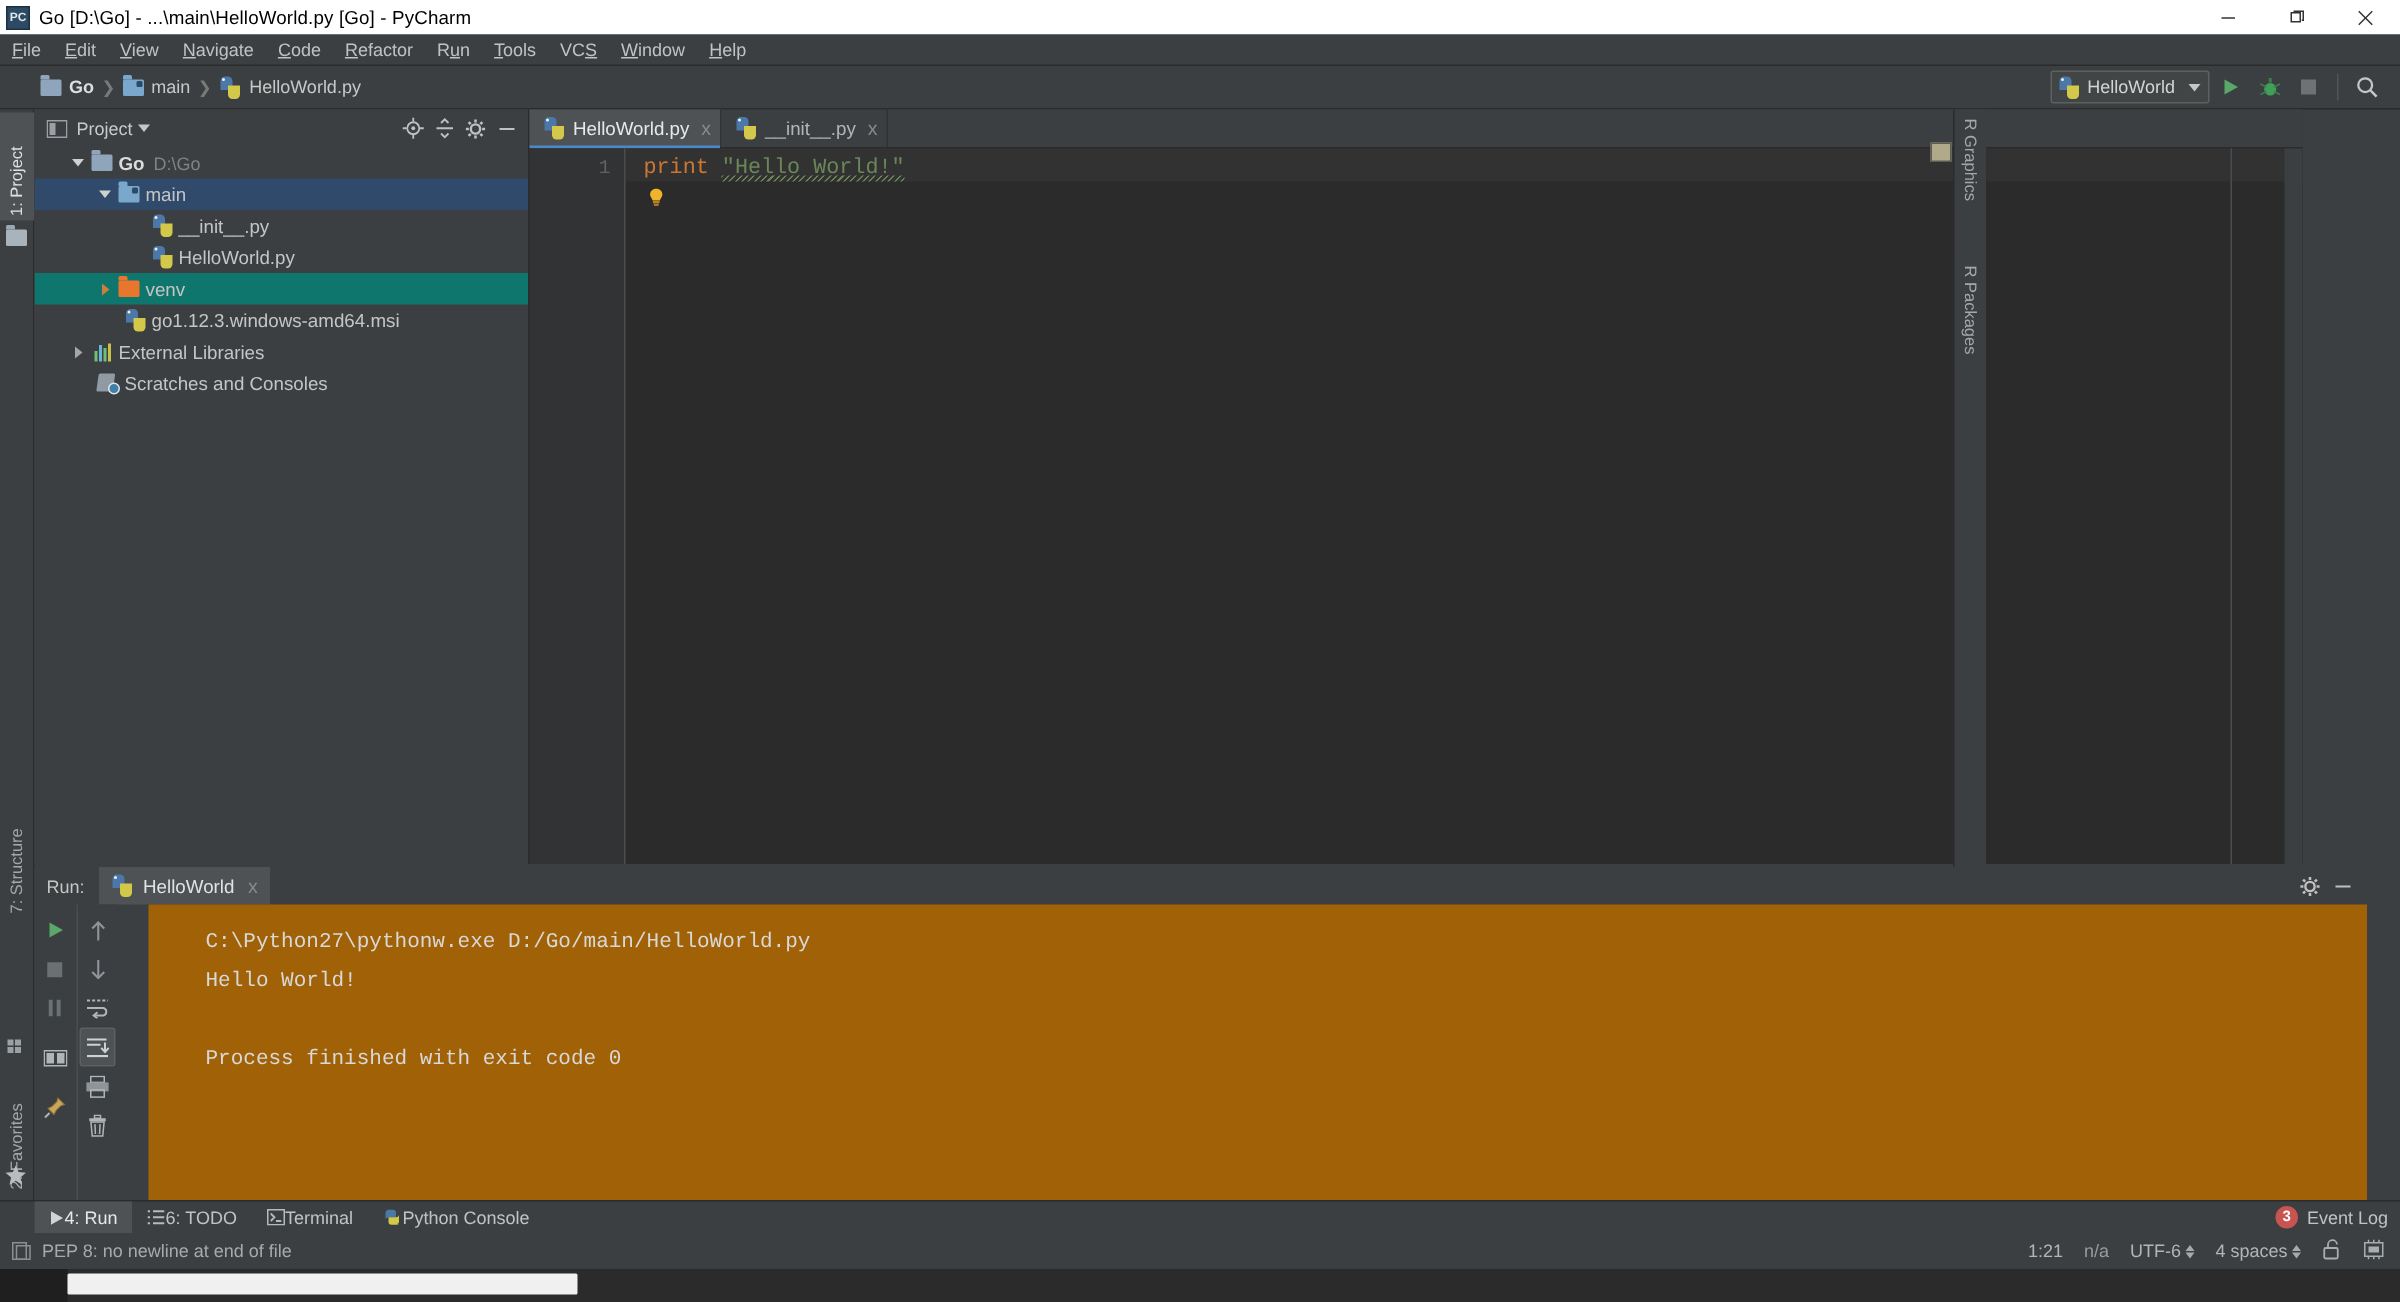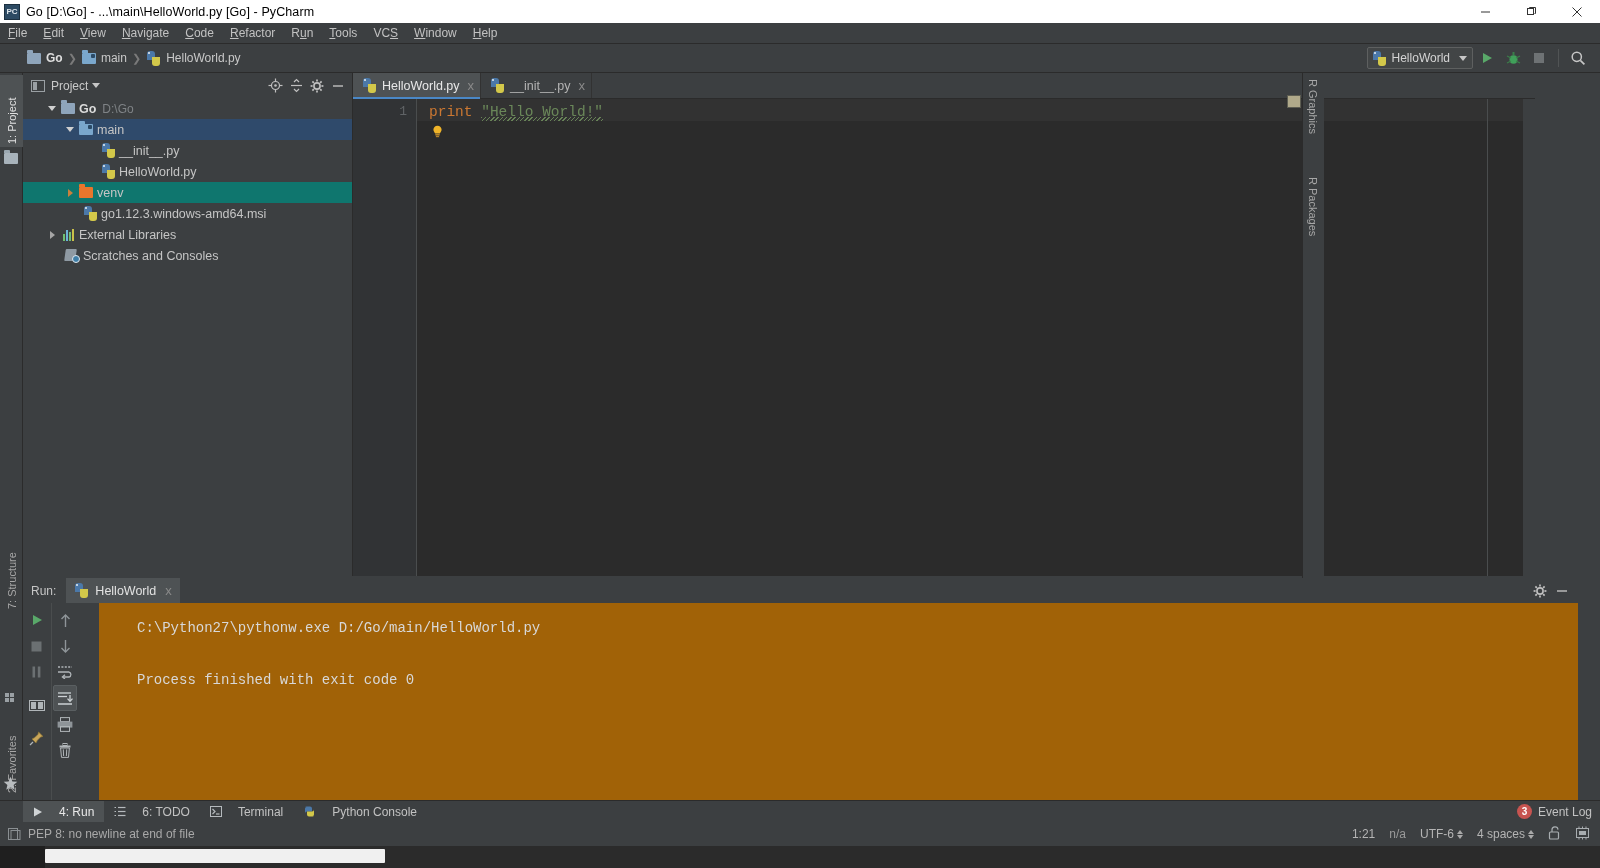--- a/index.html
+++ b/index.html
@@ -253,21 +253,21 @@
     margin-left:20px;
   }
 
   
   .bottombar {
     position:absolute; left:0; top:800px; width:1600px; height:22px;
     background:#3c3f41; display:flex; align-items:center;
     border-top:1px solid #2b2b2b;
   }
   .bb-item {
-    display:flex; align-items:center; gap:16px; padding:0 10px; height:22px;
+    display:flex; align-items:center; gap:0; padding:0 10px; height:22px;
     font-size:12px; color:#c2c2c2;
   }
   .bb-item.active { background:#4e5254; color:#e8e8e8; }
   .bb-right { margin-left:auto; display:flex; align-items:center; gap:6px; padding-right:8px; }
   .badge {
     width:15px; height:15px; border-radius:50%; background:#c75450; color:#fff;
     font-size:10px; font-weight:bold; display:flex; align-items:center; justify-content:center;
   }
 
   
@@ -735,20 +735,21 @@
           <rect x="5" y="0.5" width="4" height="2" fill="none" stroke="#b0b5b8"></rect>
           <path d="M2.6 5 H11.4 L10.5 14.4 H3.5 Z" fill="none" stroke="#b0b5b8"></path>
           <line x1="5.3" y1="6.4" x2="5.6" y2="13" stroke="#b0b5b8"></line>
           <line x1="8.7" y1="6.4" x2="8.4" y2="13" stroke="#b0b5b8"></line>
         </svg>
       </div>
     </div>
 
     <div class="console">
       <div>C:\Python27\pythonw.exe D:/Go/main/HelloWorld.py</div>
+      <div>Hello World!</div>
       <div>&nbsp;</div>
       <div>Process finished with exit code 0</div>
     </div>
   </div>
 
   <div class="bottombar">
     <div style="width:23px"></div>
     <div class="bb-item active">
       <svg width="10" height="10" viewBox="0 0 10 10">
           <polygon points="1,0.5 9,5 1,9.5" fill="#d0d4d6"></polygon>

